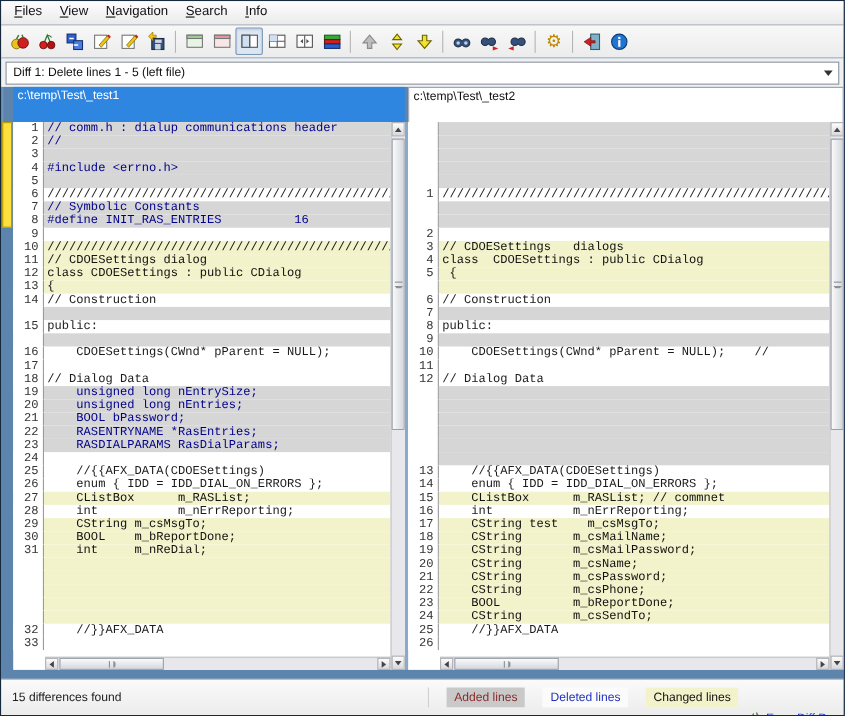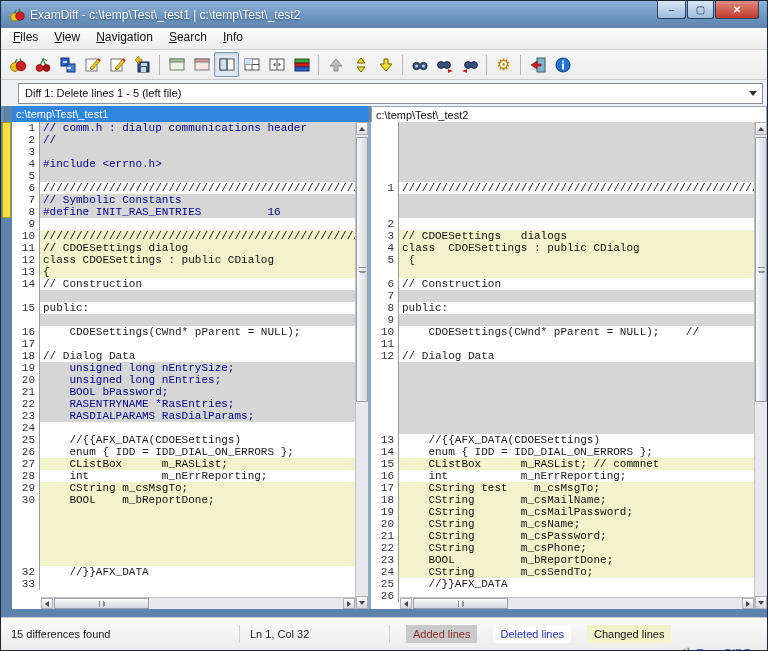--- a/index.html
+++ b/index.html
@@ -30,26 +30,26 @@
   .menuitem u{text-decoration:underline;}
   
   .toolbar{height:30px;background:linear-gradient(#f8f8f8,#ececec);border-bottom:1px solid #c9c9c9;
     display:flex;align-items:center;padding:0 4px;flex:0 0 auto;}
   .tbtn{width:25px;height:25px;display:flex;align-items:center;justify-content:center;border:1px solid transparent;border-radius:2px;}
   .tbtn.pressed{border:1px solid #7a96b8;background:#dde7f2;box-shadow:inset 0 1px 2px #b9c8d8;}
   .tsep{width:1px;height:20px;background:#b5b5b5;margin:0 4px;}
   .gearglyph{font-family:"DejaVu Sans",sans-serif;font-size:16px;color:#c08a00;line-height:1;}
   
   .selrow{height:26px;background:#eef0f2;display:flex;align-items:center;padding:2px 4px;flex:0 0 auto;}
-  .combo{flex:1;height:21px;background:#fff;border:1px solid #8a9099;display:flex;align-items:center;position:relative;margin-left:13px;}
+  .combo{flex:1;height:21px;background:#fff;border:1px solid #8a9099;display:flex;align-items:center;position:relative;}
   .combo .cval{font-size:11px;color:#111;padding:0 6px;white-space:nowrap;}
   .combo .carrow{position:absolute;right:1px;top:1px;bottom:1px;width:17px;display:flex;align-items:center;justify-content:center;}
   .arrow-down-sm{width:0;height:0;border-left:4px solid transparent;border-right:4px solid transparent;border-top:5px solid #333;}
   
-  .headers{height:16px;display:flex;flex:0 0 auto;padding-left:11px;}
+  .headers{height:32px;display:flex;flex:0 0 auto;padding-left:11px;}
   .phead{font-size:11px;line-height:16px;padding:0 4px;white-space:nowrap;overflow:hidden;}
   .phead.left{width:356px;background:var(--active-header-bg,#2e86e0);color:#fff;}
   .hgap{width:3px;}
   .phead.right{flex:1;background:#fff;color:#111;border:1px solid #9aa7b5;border-bottom:none;}
   
   .panes{flex:1;display:flex;overflow:hidden;}
   .diffstrip{width:11px;background:#5c84ad;position:relative;flex:0 0 auto;}
   .diffmarker{position:absolute;left:1px;right:1px;top:0;height:96px;background:var(--current-diff-marker,#ffdf3d);border:1px solid #b89a00;}
   .pane{background:#fff;position:relative;overflow:hidden;}
   .pane.left{width:356px;flex:0 0 auto;}
@@ -92,33 +92,20 @@
   .chip.changed{background:var(--changed-bg,#f3f3cb);color:#111;}
   .brand{display:flex;align-items:center;margin-left:8px;white-space:nowrap;margin-top:38px;}
   .brand a{color:#1a3ccc;text-decoration:underline;font-size:11px;}
   .brand svg{margin-right:3px;}
 </style>
 </head>
 <body>
 
 <div id="win">
 
-  <div class="titlebar">
-    <svg class="ticon" viewBox="0 0 16 16">
-      <circle cx="5.5" cy="10" r="4" fill="#e8c21f" stroke="#8a6d00" stroke-width="0.7"></circle>
-      <circle cx="11" cy="9" r="4.3" fill="#cf2020" stroke="#701010" stroke-width="0.7"></circle>
-      <path d="M5.5 6 L7 3 M11 4.5 L10 2" stroke="#2e7d32" stroke-width="1.2" fill="none"></path>
-    </svg>
-    <span class="ttext">ExamDiff - c:\temp\Test\_test1 | c:\temp\Test\_test2</span>
-    <div class="wbtns">
-      <div class="wbtn min">–</div>
-      <div class="wbtn max">▢</div>
-      <div class="wbtn close">✕</div>
-    </div>
-  </div>
 
   <div class="menubar" id="menubar">
       <span class="menuitem"><u>F</u>iles</span>
       <span class="menuitem"><u>V</u>iew</span>
       <span class="menuitem"><u>N</u>avigation</span>
       <span class="menuitem"><u>S</u>earch</span>
       <span class="menuitem"><u>I</u>nfo</span>
     </div>
 
   <div class="toolbar">
@@ -414,20 +401,24 @@
             <span class="ctext">    int           m_nErrReporting;</span>
           </div>
           <div class="crow chg">
             <span class="lnum">29</span>
             <span class="ctext">    CString m_csMsgTo;</span>
           </div>
           <div class="crow chg">
             <span class="lnum">30</span>
             <span class="ctext">    BOOL    m_bReportDone;</span>
           </div>
+          <div class="crow chg">
+            <span class="lnum">31</span>
+            <span class="ctext">    int     m_nReDial;</span>
+          </div>
           <div class="crow phc">
             <span class="lnum"></span>
             <span class="ctext"></span>
           </div>
           <div class="crow phc">
             <span class="lnum"></span>
             <span class="ctext"></span>
           </div>
           <div class="crow phc">
             <span class="lnum"></span>
@@ -661,21 +652,20 @@
             <span class="tri-r"></span>
           </div>
       </div>
     </div>
   </div>
 
   <div class="statusgap"></div>
 
   <div class="statusbar">
     <div class="st-msg">15 differences found</div>
-    <div class="st-cursor">Ln 1, Col 32</div>
     <div class="chip added">Added lines</div>
     <div class="chip deleted">Deleted lines</div>
     <div class="chip changed">Changed lines</div>
     <div class="brand">
       <svg width="14" height="14" viewBox="0 0 16 16">
         <circle cx="5.5" cy="10" r="4" fill="#e8c21f" stroke="#8a6d00" stroke-width="0.7"></circle>
         <circle cx="11" cy="9" r="4.3" fill="#cf2020" stroke="#701010" stroke-width="0.7"></circle>
         <path d="M5.5 6 L7 3 M11 4.5 L10 2" stroke="#2e7d32" stroke-width="1.2" fill="none"></path>
       </svg>
       <a href="#">ExamDiff Pro</a>

